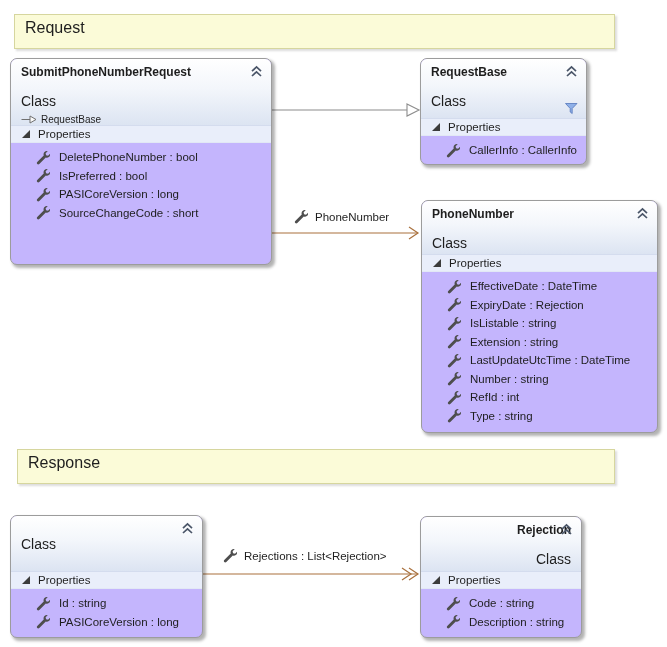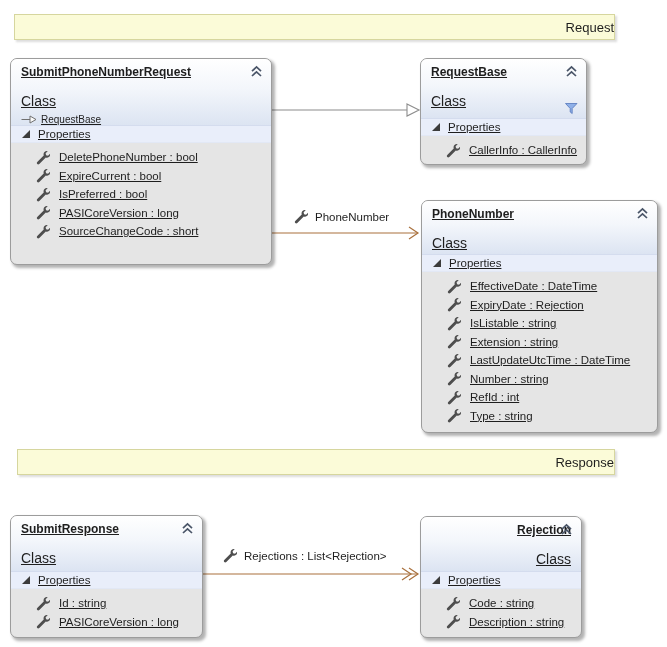--- a/index.html
+++ b/index.html
@@ -2,29 +2,29 @@
 <html><head>
 <meta charset="utf-8">
 <style>
   html,body{margin:0;padding:0;background:#ffffff;}
   #canvas{
     position:relative;width:667px;height:647px;background:#ffffff;overflow:hidden;
     font-family:"Liberation Sans","DejaVu Sans",sans-serif;color:#1e1e1e;
   }
   
   .comment{
-    position:absolute;height:26px;line-height:26px;
+    position:absolute;height:35px;line-height:26px;
     background:#fbfbd8;border:1px solid #d6d69e;
     box-shadow:2px 2px 2px rgba(140,140,140,0.30);
-    font-size:13px;padding-left:10px;box-sizing:border-box;text-align:right;
+    font-size:16px;padding-left:10px;box-sizing:border-box;
   }
   
   .class-box{
-    position:absolute;background:#e5e5e5;border:1px solid #9c9c9c;border-radius:7px;
-    box-shadow:2.5px 2.5px 3px rgba(0,0,0,0.30);box-sizing:border-box;overflow:hidden;text-decoration:underline;
+    position:absolute;background:#c4b5fd;border:1px solid #9c9c9c;border-radius:7px;
+    box-shadow:2.5px 2.5px 3px rgba(0,0,0,0.30);box-sizing:border-box;overflow:hidden;
   }
   .class-header{
     position:relative;box-sizing:border-box;padding:6px 10px 0 10px;
     background:linear-gradient(180deg,#ffffff 0%,#f3f6fb 45%,#dce4f2 100%);
   }
   .class-title{font-size:12px;font-weight:bold;letter-spacing:0;}
   .class-kind{font-size:14px;margin-top:14px;}
   .class-base{display:flex;align-items:center;gap:4px;font-size:10px;margin-top:5px;}
   .collapse-btn{
     position:absolute;top:6px;right:7px;width:15px;height:13px;
@@ -118,26 +118,20 @@
       <div class="member">
         <svg width="15" height="15" viewBox="0 0 16 16" fill="#4e4e4e">
             <use href="#ic-wrench"></use>
           </svg>
         <span>DeletePhoneNumber : bool</span>
       </div>
       <div class="member">
         <svg width="15" height="15" viewBox="0 0 16 16" fill="#4e4e4e">
             <use href="#ic-wrench"></use>
           </svg>
-        <span>ExpireCurrent : bool</span>
-      </div>
-      <div class="member">
-        <svg width="15" height="15" viewBox="0 0 16 16" fill="#4e4e4e">
-            <use href="#ic-wrench"></use>
-          </svg>
         <span>IsPreferred : bool</span>
       </div>
       <div class="member">
         <svg width="15" height="15" viewBox="0 0 16 16" fill="#4e4e4e">
             <use href="#ic-wrench"></use>
           </svg>
         <span>PASICoreVersion : long</span>
       </div>
       <div class="member">
         <svg width="15" height="15" viewBox="0 0 16 16" fill="#4e4e4e">
@@ -242,21 +236,20 @@
         <svg width="15" height="15" viewBox="0 0 16 16" fill="#4e4e4e">
             <use href="#ic-wrench"></use>
           </svg>
         <span>Type : string</span>
       </div>
     </div>
   </div>
 
   <div class="class-box" style="left:10px;top:515px;width:193px;height:123px;">
     <div class="class-header" style="height:55px;">
-      <div class="class-title">SubmitResponse</div>
       <div class="class-kind">Class</div>
       <button class="collapse-btn">
         <svg width="13" height="13">
             <use href="#ic-collapse"></use>
           </svg>
       </button>
     </div>
     <div class="compartment-header">
       <svg width="10" height="10">
           <use href="#ic-expander"></use>

